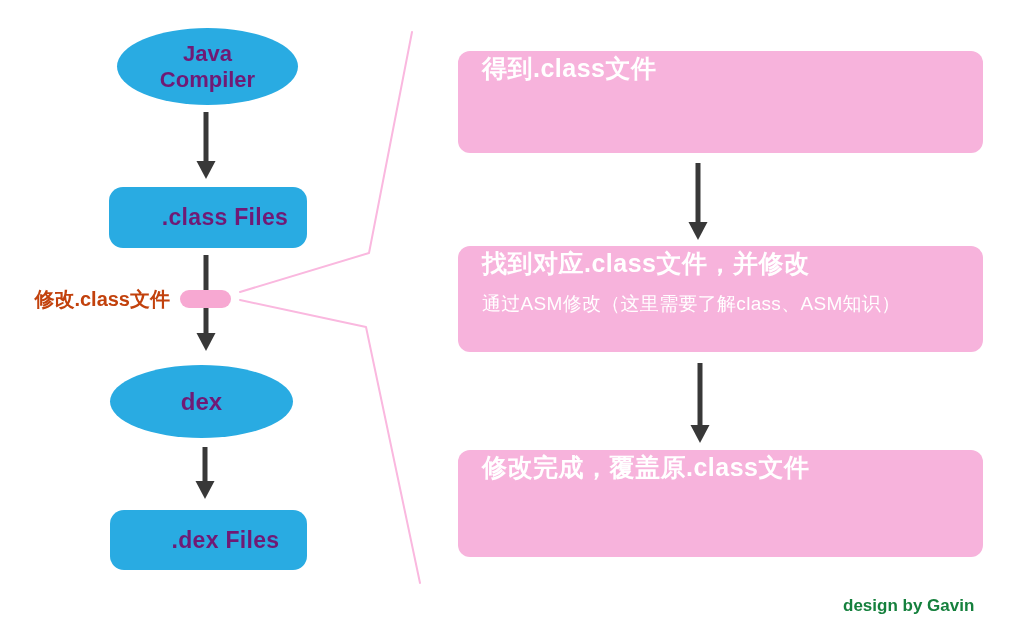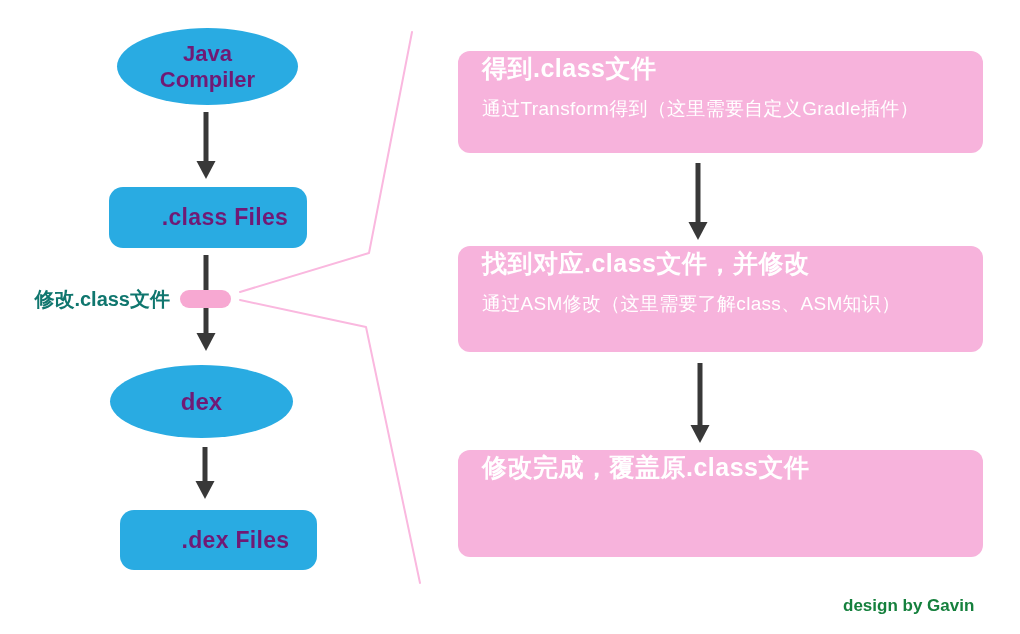--- a/index.html
+++ b/index.html
@@ -67,21 +67,21 @@
     z-index: 3;
   }
 
   .modify-label {
     position: absolute;
     left: 24px; top: 286px;
     width: 146px;
     text-align: right;
     font-size: 20px;
     font-weight: bold;
-    color: #0f766e;
+    color: #c2410c;
     z-index: 2;
     white-space: nowrap;
   }
 
   .step-box {
     position: absolute;
     left: 458px;
     width: 525px;
     background: #F7B3DC;
     border-radius: 12px;
@@ -154,27 +154,26 @@
   </div>
 
   <div class="modify-label">修改.class文件</div>
 
   <div class="pill"></div>
 
   <div class="node ellipse" style="left:110px; top:365px; width:183px; height:73px;">
     <span class="node-label label-dex">dex</span>
   </div>
 
-  <div class="node rectbox" style="left:110px; top:510px; width:197px; height:60px;margin-left:10px;">
+  <div class="node rectbox" style="left:110px; top:510px; width:197px; height:60px;">
     <span class="node-label label-rect">.dex Files</span>
   </div>
 
   <div class="step-box s1">
     <div class="step-title">得到.class文件</div>
-    <div class="step-sub">通过Transform得到（这里需要自定义Gradle插件）</div>
   </div>
 
   <div class="step-box s3">
     <div class="step-title">修改完成，覆盖原.class文件</div>
   </div>
 
   <div class="step-box s2">
     <div class="step-title">找到对应.class文件，并修改</div>
     <div class="step-sub">通过ASM修改（这里需要了解class、ASM知识）</div>
   </div>

